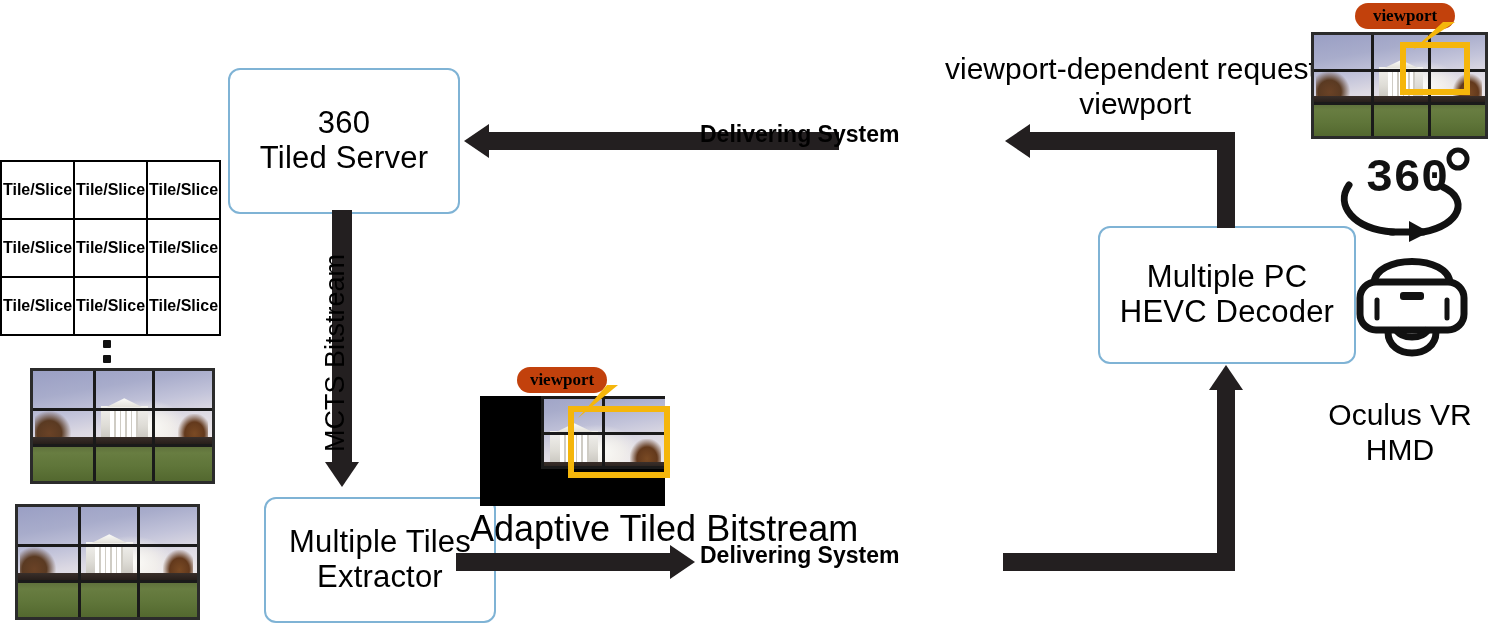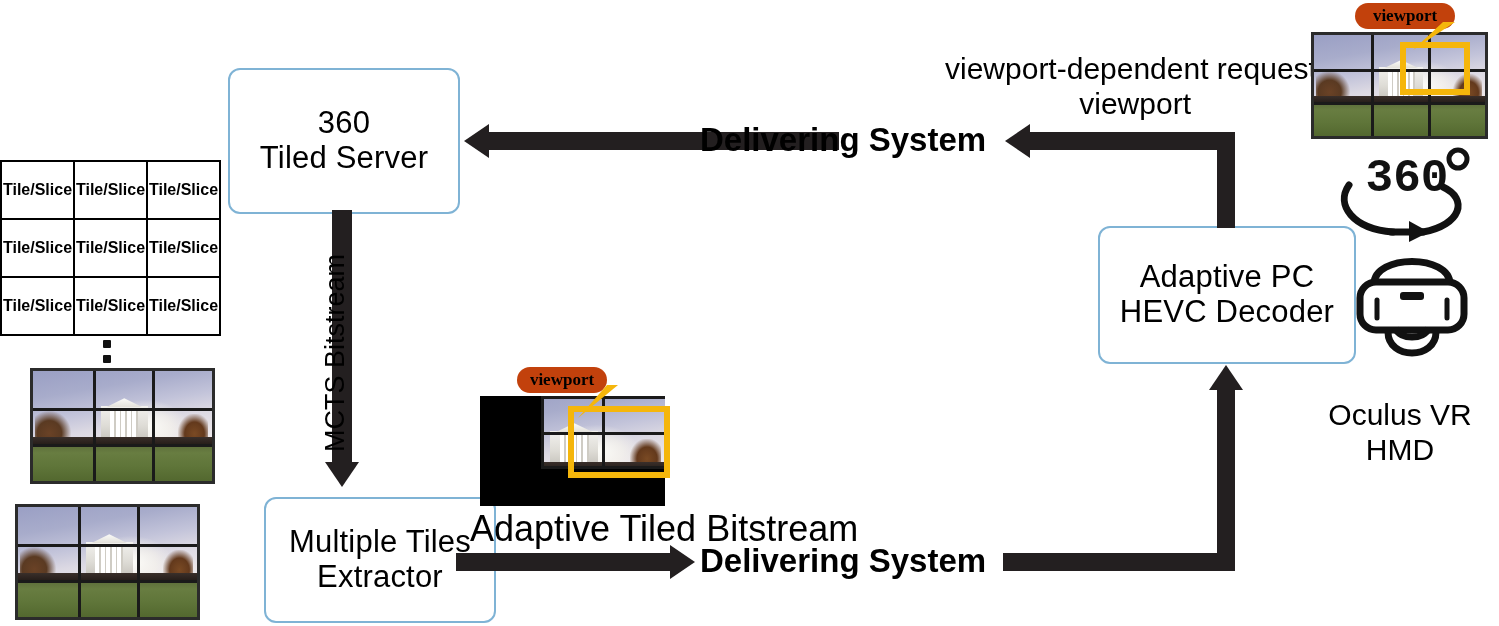--- a/index.html
+++ b/index.html
@@ -51,21 +51,21 @@
 
   
   .bar{background:#231f20;}
   .tri{width:0;height:0;}
   .tri-left{border-top:17px solid transparent;border-bottom:17px solid transparent;border-right:25px solid #231f20;}
   .tri-right{border-top:17px solid transparent;border-bottom:17px solid transparent;border-left:25px solid #231f20;}
   .tri-down{border-left:17px solid transparent;border-right:17px solid transparent;border-top:25px solid #231f20;}
   .tri-up{border-left:17px solid transparent;border-right:17px solid transparent;border-bottom:25px solid #231f20;}
 
   .lbl{font-size:30px;line-height:1.15;white-space:nowrap;}
-  .lbl-bold{font-weight:bold;font-size:33px;white-space:nowrap;}
+  .lbl-bold{font-weight:bold;font-size:23px;white-space:nowrap;}
   .vert{transform-origin:0 0;transform:rotate(-90deg);white-space:nowrap;font-size:27px;}
   .dots{display:flex;flex-direction:column;gap:7px;align-items:center;}
   .dots i{width:8px;height:8px;background:#111;border-radius:1px;}
 </style>
 </head>
 <body>
 
 <div class="abs" style="left:0px;top:160px;">
   <table class="tile-table">
     <tbody>
@@ -139,21 +139,21 @@
 
 <div class="abs box" style="left:228px;top:497px;width:228px;height:122px;margin-left:36px;">
   <div>
     <span>Multiple Tiles</span>
     <span>Extractor</span>
   </div>
 </div>
 
 <div class="abs box" style="left:1098px;top:226px;width:254px;height:134px;">
   <div>
-    <span>Adaptive PC</span>
+    <span>Multiple PC</span>
     <span>HEVC Decoder</span>
   </div>
 </div>
 
 <div class="abs bar" style="left:332px;top:210px;width:20px;height:254px;"></div>
 <div class="abs tri tri-down" style="left:325px;top:462px;"></div>
 <div class="abs vert" style="left:320px;top:452px;">MCTS Bitstream</div>
 
 <div class="abs bar" style="left:637px;top:132px;width:202px;height:18px;"></div>
 <div class="abs tri tri-left" style="left:464px;top:124px;"></div>

